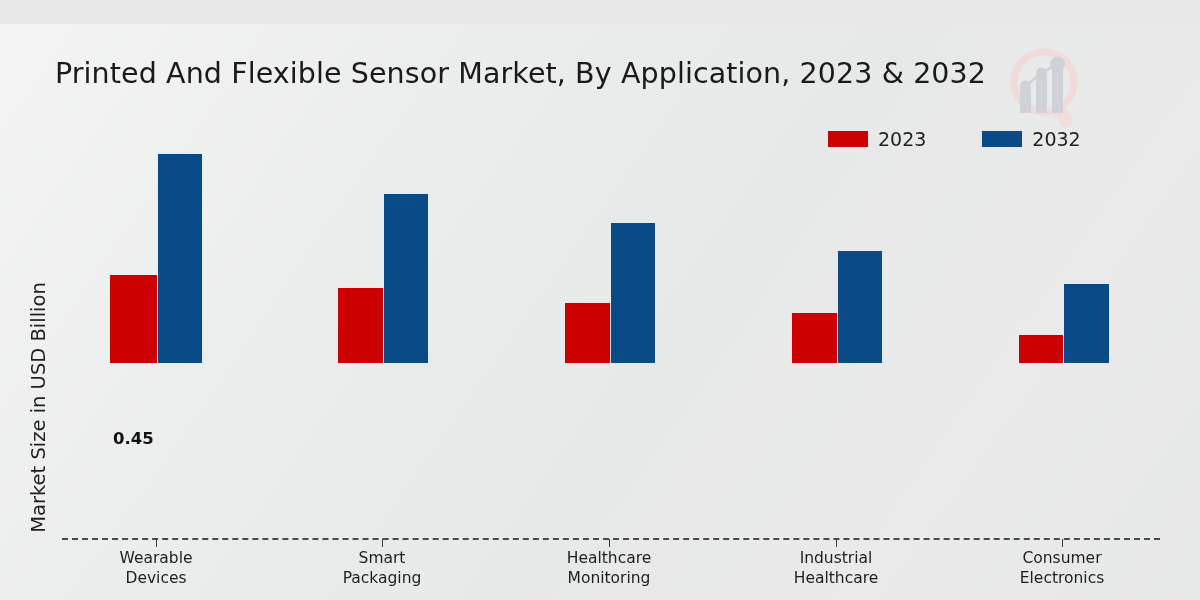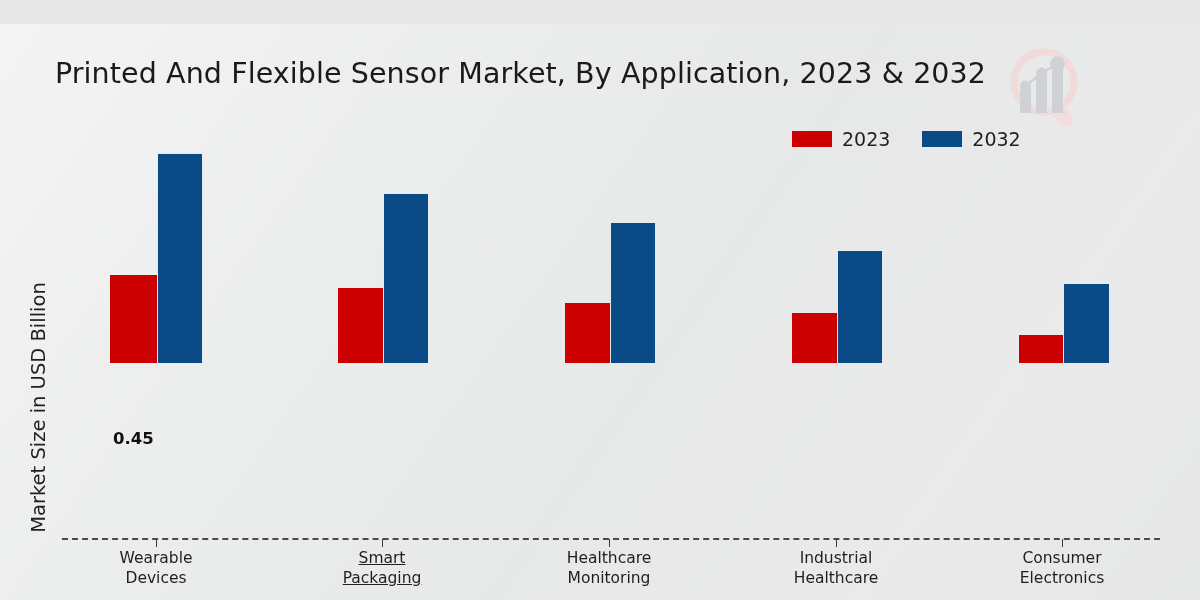--- a/index.html
+++ b/index.html
@@ -46,25 +46,25 @@
     font-weight: 400;
     letter-spacing: 0.1px;
     color: #1a1a1a;
     white-space: nowrap;
     font-family: "DejaVu Sans", sans-serif;
   }
 
   
   #legend {
     position: absolute;
-    left: 792px;
+    left: 828px;
     top: 103px;
     display: flex;
     align-items: center;
-    gap: 32px;
+    gap: 56px;
     height: 24px;
   }
   .legend-item {
     display: flex;
     align-items: center;
     gap: 10px;
   }
   .legend-swatch {
     width: 40px;
     height: 16px;
@@ -198,21 +198,21 @@
     <div class="bar-value-label" style="left:113px; top:405px;">0.45</div>
     <div class="tick" style="left:156px;"></div>
     <div class="cat-label" style="left:46px;">
       <span>Wearable</span><br>
       <span>Devices</span>
     </div>
 
     <div class="bar red" style="left:338px; width:45px; height:75px;"></div>
     <div class="bar blue" style="left:383px; width:46px; height:170px;"></div>
     <div class="tick" style="left:382px;"></div>
-    <div class="cat-label" style="left:272px;text-decoration:underline;">
+    <div class="cat-label" style="left:272px;">
       <span>Smart</span><br>
       <span>Packaging</span>
     </div>
 
     <div class="bar red" style="left:565px; width:45px; height:60px;"></div>
     <div class="bar blue" style="left:610px; width:46px; height:141px;"></div>
     <div class="tick" style="left:609px;"></div>
     <div class="cat-label" style="left:499px;">
       <span>Healthcare</span><br>
       <span>Monitoring</span>

